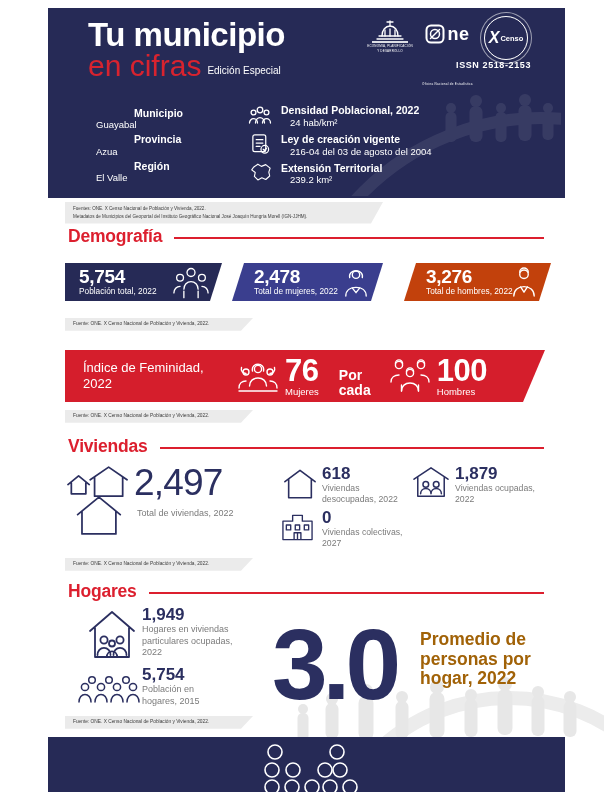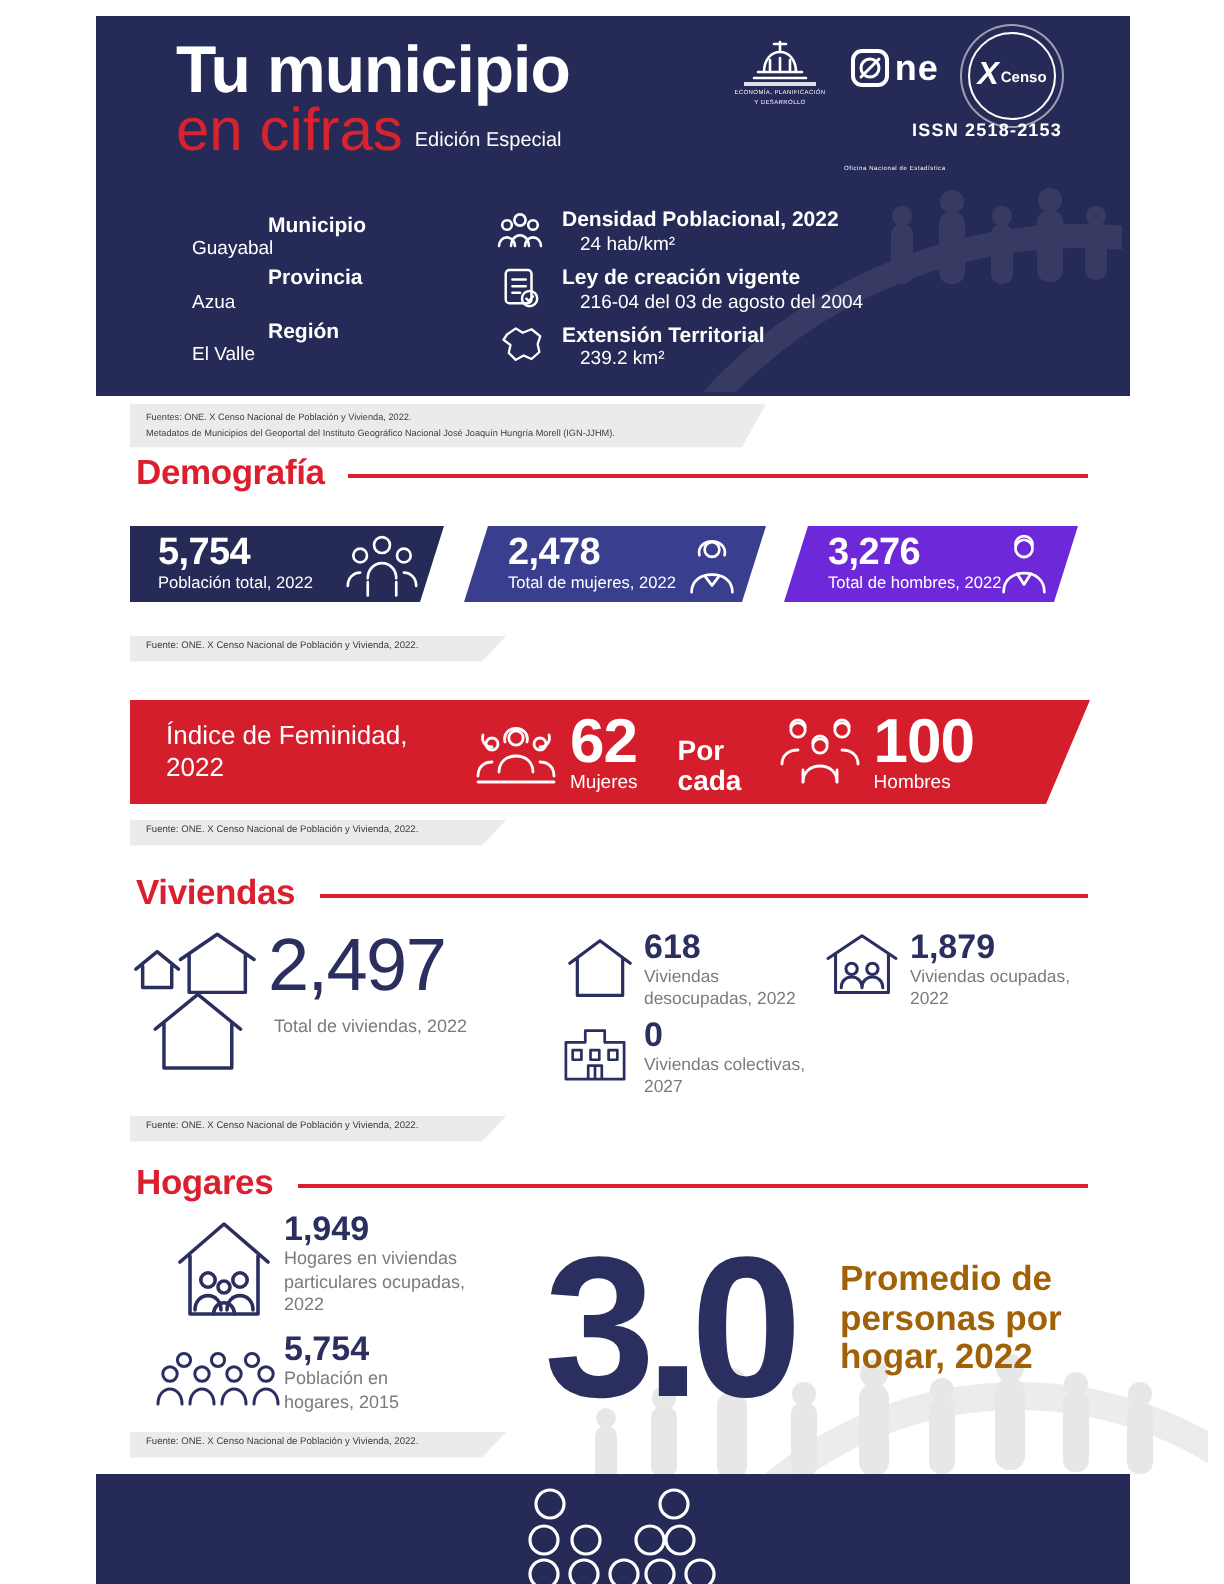--- a/index.html
+++ b/index.html
@@ -246,21 +246,21 @@
     <span class="bic" style="right:14px">
       <svg width="26" height="33" viewBox="0 0 26 34" fill="none" stroke="#fff" stroke-width="1.4" stroke-linecap="round" stroke-linejoin="round">
         <path d="M6.5 12C4.5 2.5 21.5 2.5 19.5 12"></path>
         <circle cx="13" cy="9" r="3.8"></circle>
         <path d="M2.5 31c0-6 4.7-9 10.5-9s10.5 3 10.5 9"></path>
         <path d="M9.5 23l3.5 4.5 3.5-4.5"></path>
       </svg>
     </span>
   </div>
 
-  <div class="abs banner skew" style="left:392px;width:147px;background:#6d28d9">
+  <div class="abs banner skew" style="left:404px;width:147px;background:#c2410c">
     <div class="pad">
       <div class="num">3,276</div>
       <div class="lab">Total de hombres, 2022</div>
     </div>
     <span class="bic" style="right:14px">
       <svg width="26" height="33" viewBox="0 0 26 34" fill="none" stroke="#fff" stroke-width="1.4" stroke-linecap="round" stroke-linejoin="round">
         <circle cx="13" cy="8.5" r="4.4"></circle>
         <path d="M8.6 6.5a4.4 4.4 0 0 1 8.8 0"></path>
         <path d="M2.5 31c0-6.5 4.7-9.8 10.5-9.8s10.5 3.3 10.5 9.8"></path>
         <path d="M9.5 21.5l3.5 5.5 3.5-5.5"></path>
@@ -279,21 +279,21 @@
         <circle cx="11" cy="14" r="3"></circle>
           <path d="M6.5 9.5C5.5 13 8 15.5 11 15.5"></path>
         <circle cx="35" cy="14" r="3"></circle>
           <path d="M39.5 9.5C40.5 13 38 15.5 35 15.5"></path>
         <path d="M14.5 28c0-5 3.7-8 8.5-8s8.5 3 8.5 8"></path>
         <path d="M4 30c0-4.5 3-7 7-7 M42 30c0-4.5-3-7-7-7"></path>
         <path d="M4 33h38"></path>
       </svg>
     </span>
     <div class="vblock">
-      <span class="bignum">62</span>
+      <span class="bignum">76</span>
       <span class="small">Mujeres</span>
     </div>
     <div class="conn">Por cada</div>
     <span>
       <svg width="46" height="36" viewBox="0 0 46 36" fill="none" stroke="#fff" stroke-width="1.4" stroke-linecap="round" stroke-linejoin="round">
         <circle cx="12" cy="7" r="3.6"></circle>
           <path d="M8.4 5.5a3.6 3.6 0 0 1 7.2 0"></path>
         <circle cx="34" cy="7" r="3.6"></circle>
           <path d="M30.4 5.5a3.6 3.6 0 0 1 7.2 0"></path>
         <circle cx="23" cy="15" r="3.6"></circle>

